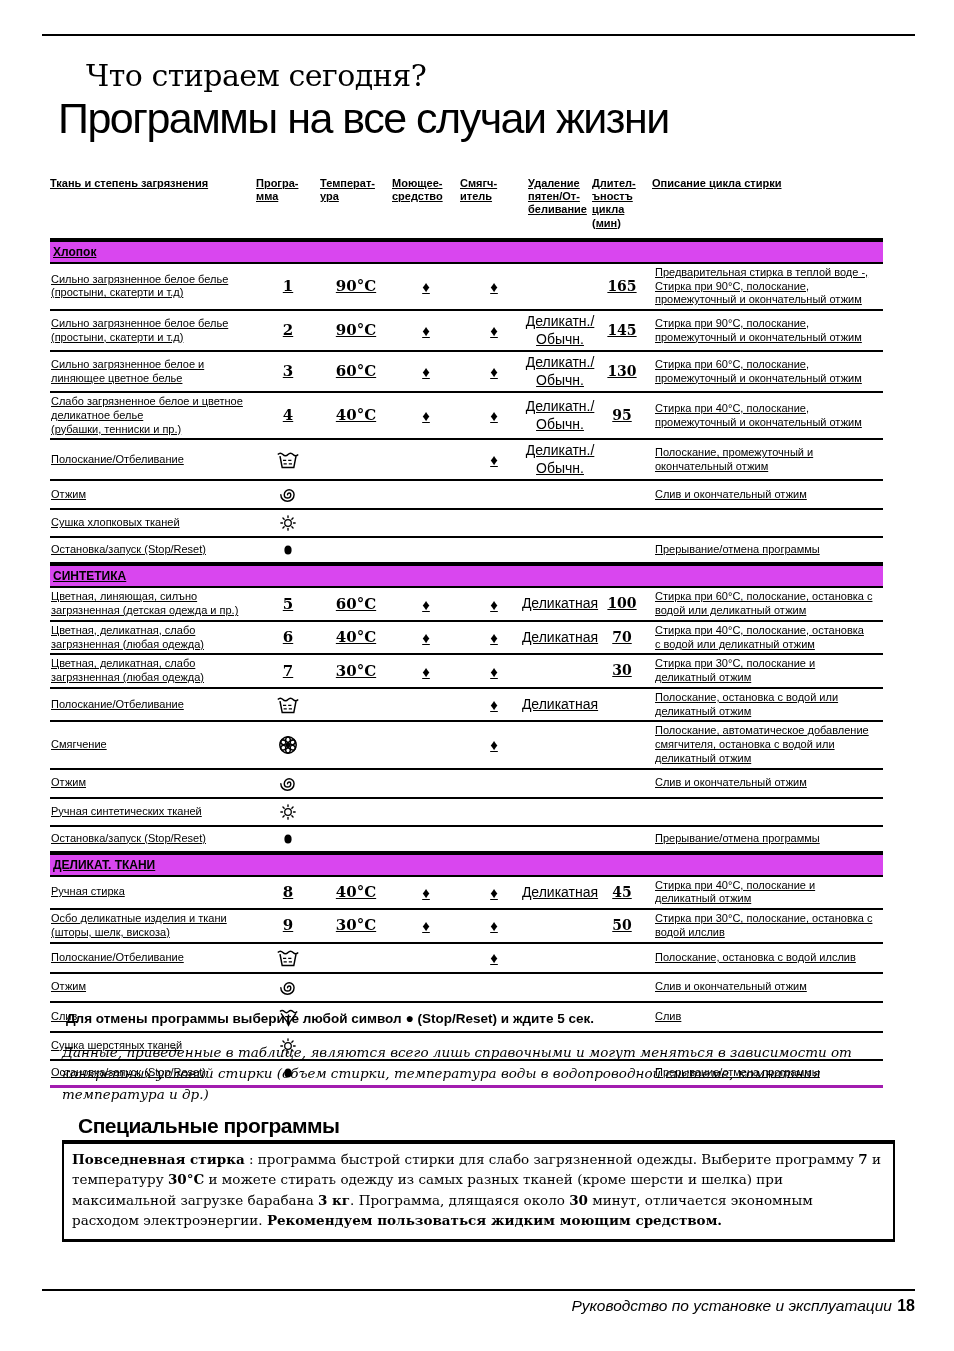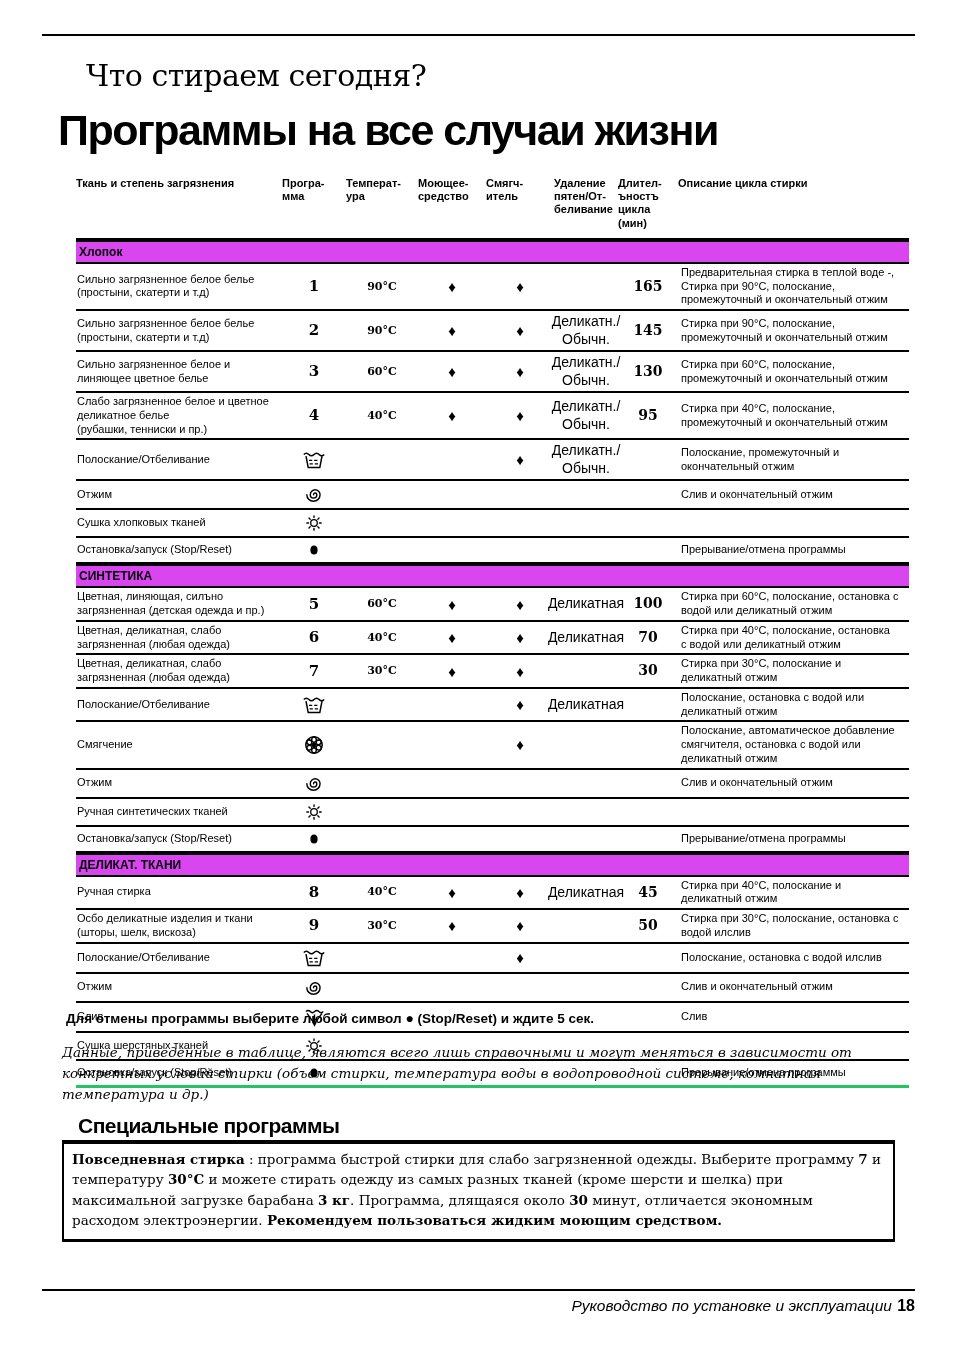--- a/index.html
+++ b/index.html
@@ -4,37 +4,37 @@
 <style>
   html,body{margin:0;padding:0;background:#fff;}
   .page{position:relative;width:954px;height:1351px;background:#fff;color:#000;
         font-family:"Liberation Sans",sans-serif;overflow:hidden;border-radius:17px;}
   .rule{position:absolute;height:2px;background:#000;}
   .top-rule{left:42px;top:34px;width:873px;}
   .bot-rule{left:42px;top:1289px;width:873px;}
 
   .subtitle{position:absolute;left:86px;top:58px;font-family:"DejaVu Serif",serif;
             font-size:30px;letter-spacing:-0.5px;}
-  .title{position:absolute;left:58px;top:106px;font-size:43px;font-weight:bold;
+  .title{position:absolute;left:58px;top:94px;font-size:43px;font-weight:normal;
          letter-spacing:-1.5px;}
 
-  .progtable{position:absolute;left:76px;top:176px;width:833px;border-bottom:3px solid #22c55e;}
+  .progtable{position:absolute;left:50px;top:176px;width:833px;border-bottom:3px solid #a21caf;text-decoration:underline;}
   .thead,.trow{display:grid;grid-template-columns:206px 64px 72px 68px 68px 64px 60px 231px;}
   .thead{border-bottom:2px solid #000;}
   .th{font-weight:bold;font-size:11px;line-height:1.2;white-space:pre-line;
       padding:1px 2px 8px 0;}
   .section-bar{background:#d946ef;border-top:2px solid #000;border-bottom:2px solid #000;
                font-weight:bold;font-size:12px;padding:3px 4px 3px 3px;}
   .trow{border-bottom:2px solid #000;align-items:center;}
   .trow:last-child{border-bottom:none;}
   .cell{padding:2px 3px;font-size:11px;line-height:1.25;}
   .c-fabric{white-space:pre-line;padding-left:1px;align-self:center;}
   .c-center{display:flex;align-items:center;justify-content:center;text-align:center;}
   .num{font-family:"DejaVu Serif",serif;font-weight:bold;font-size:15px;}
-  .c-temp .num{font-size:11px;}
+  .c-temp .num{font-size:15px;}
   .c-dur .num{font-size:14px;}
   .diamond{font-size:15px;line-height:1;}
   .c-stain{font-size:14px;white-space:pre-line;line-height:1.25;}
   .c-desc{white-space:pre-line;}
   .iconwrap{display:inline-flex;align-items:center;justify-content:center;line-height:0;}
 
   .note-cancel{position:absolute;left:66px;top:1010px;font-weight:bold;font-size:13.5px;}
   .note-cancel .dot{font-size:14px;}
   .note-italic{position:absolute;left:62px;top:1042px;width:840px;
                font-family:"DejaVu Serif",serif;font-style:italic;font-size:13.5px;

